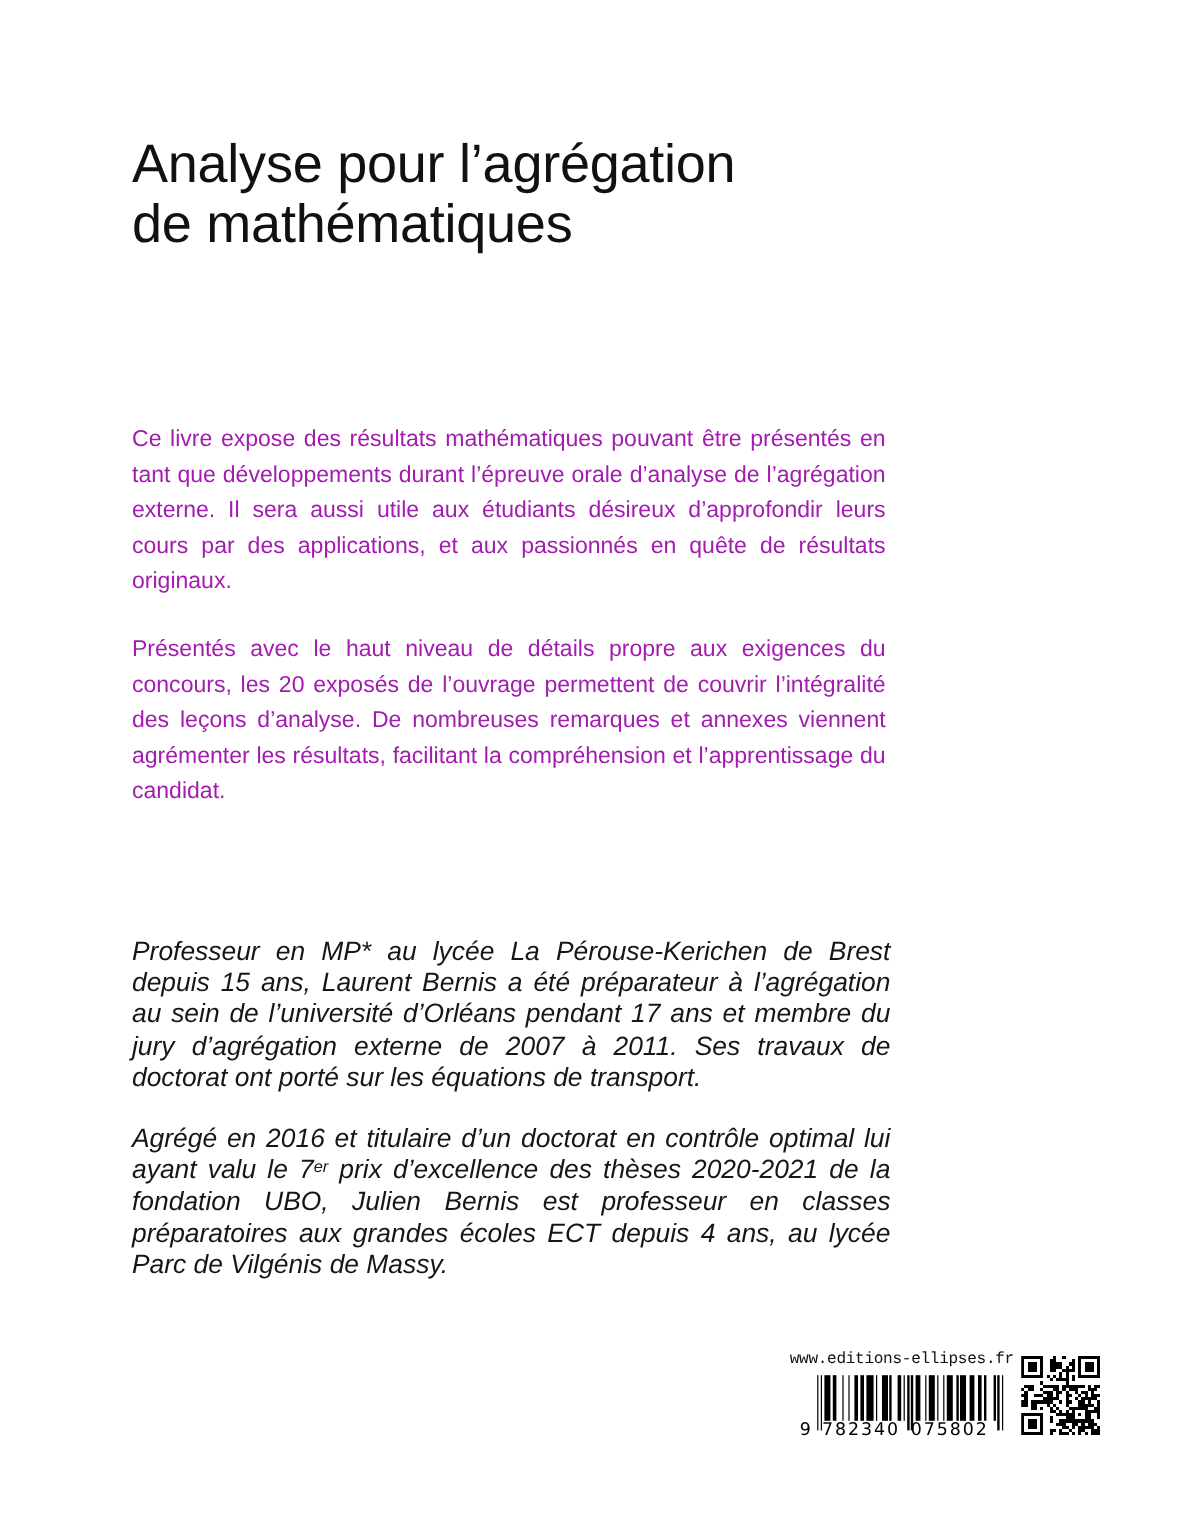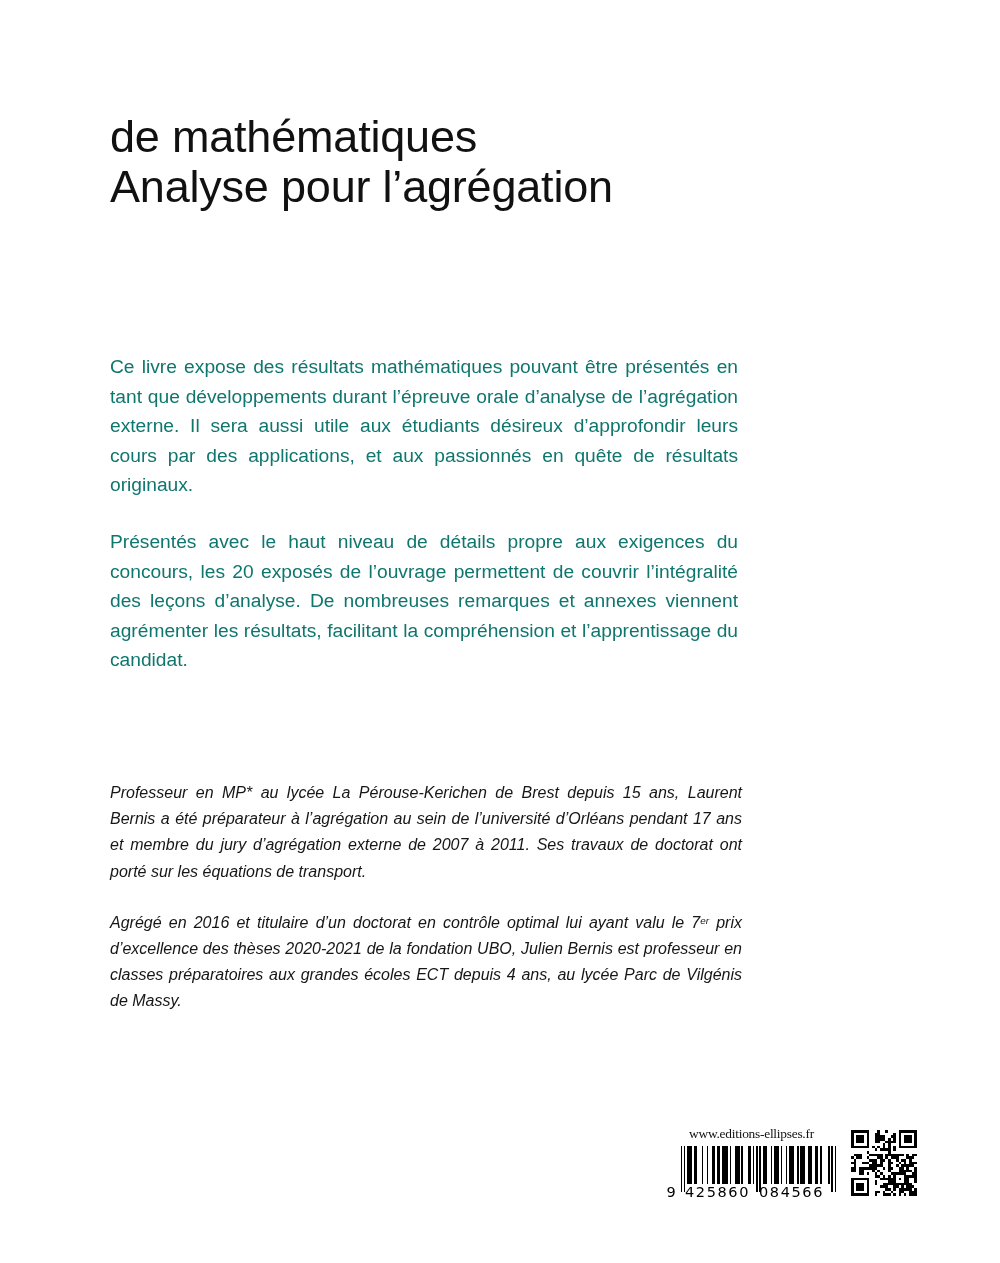--- a/index.html
+++ b/index.html
@@ -55,35 +55,35 @@
     position: absolute;
     left: 110px;
     top: 352px;
     width: 628px;
   }
   .para {
     font-size: 19.2px;
     line-height: 29.6px;
     text-align: justify;
     text-justify: inter-word;
-    color: #0f766e;
+    color: #a21caf;
     margin: 0 0 27px 0;
     font-weight: 400;
   }
   .para:last-child { margin-bottom: 0; }
 
   
   .bio-block {
     position: absolute;
     left: 110px;
     top: 780px;
     width: 632px;
   }
   .bio-para {
-    font-size: 16px;
+    font-size: 22px;
     line-height: 26.2px;
     font-style: italic;
     text-align: justify;
     text-justify: inter-word;
     color: #161616;
     margin: 0 0 25px 0;
   }
   .bio-para:last-child { margin-bottom: 0; }
   .sup {
     font-size: 0.62em;
@@ -102,21 +102,21 @@
     align-items: flex-start;
     gap: 12px;
   }
   .barcode-group {
     display: flex;
     flex-direction: column;
     align-items: center;
     width: 175px;
   }
   .publisher-url {
-    font-family: Liberation Serif, serif;
+    font-family: Liberation Mono, monospace;
     font-size: 13.4px;
     letter-spacing: -0.25px;
     color: #111111;
     line-height: 16px;
     margin-bottom: 4px;
     white-space: nowrap;
   }
   .barcode {
     position: relative;
     width: 170px;
@@ -162,22 +162,22 @@
     image-rendering: pixelated;
     margin-top: 4px;
   }
 </style>
 </head>
 <body>
 
 <div class="page">
 
   <div class="title-block">
+    <div class="title-line">Analyse pour l’agrégation</div>
     <div class="title-line">de mathématiques</div>
-    <div class="title-line">Analyse pour l’agrégation</div>
   </div>
 
   <div class="body-block">
     <p class="para">Ce livre expose des résultats mathématiques pouvant être présentés en tant que développements durant l’épreuve orale d’analyse de l’agrégation externe. Il sera aussi utile aux étudiants désireux d’approfondir leurs cours par des applications, et aux passionnés en quête de résultats originaux.</p>
     <p class="para">Présentés avec le haut niveau de détails propre aux exigences du concours, les 20 exposés de l’ouvrage permettent de couvrir l’intégralité des leçons d’analyse. De nombreuses remarques et annexes viennent agrémenter les résultats, facilitant la compréhension et l’apprentissage du candidat.</p>
   </div>
 
   <div class="bio-block">
     <p class="bio-para">Professeur en MP* au lycée La Pérouse-Kerichen de Brest depuis 15 ans, Laurent Bernis a été préparateur à l’agrégation au sein de l’université d’Orléans pendant 17 ans et membre du jury d’agrégation externe de 2007 à 2011. Ses travaux de doctorat ont porté sur les équations de transport.</p>
     <p class="bio-para"><span>Agrégé en 2016 et titulaire d’un doctorat en contrôle optimal lui ayant valu le 7</span><span class="sup">er</span><span> prix d’excellence des thèses 2020-2021 de la fondation UBO, Julien Bernis est professeur en classes préparatoires aux grandes écoles ECT depuis 4 ans, au lycée Parc de Vilgénis de Massy.</span></p>
@@ -243,22 +243,22 @@
             <span style="width: 1.64211px;"></span>
             <span style="width: 6.56842px; background: transparent;"></span>
             <span style="width: 1.64211px;"></span>
             <span style="width: 1.64211px; background: transparent;"></span>
             <span class="tall" style="width: 1.64211px;"></span>
             <span style="width: 1.64211px; background: transparent;"></span>
             <span class="tall" style="width: 1.64211px;"></span>
           </div>
         <div class="barcode-digits">
           <span class="bc-lead">9</span>
-          <span class="bc-left">425860</span>
-          <span class="bc-right">084566</span>
+          <span class="bc-left">782340</span>
+          <span class="bc-right">075802</span>
         </div>
       </div>
     </div>
     <svg class="qr" viewBox="0 0 25 25" shape-rendering="crispEdges">
       <rect width="25" height="25" fill="#ffffff"></rect>
       <g fill="#000000" id="qr-modules">
           <rect x="0" y="0" width="1" height="1"></rect>
           <rect x="1" y="0" width="1" height="1"></rect>
           <rect x="2" y="0" width="1" height="1"></rect>
           <rect x="3" y="0" width="1" height="1"></rect>

